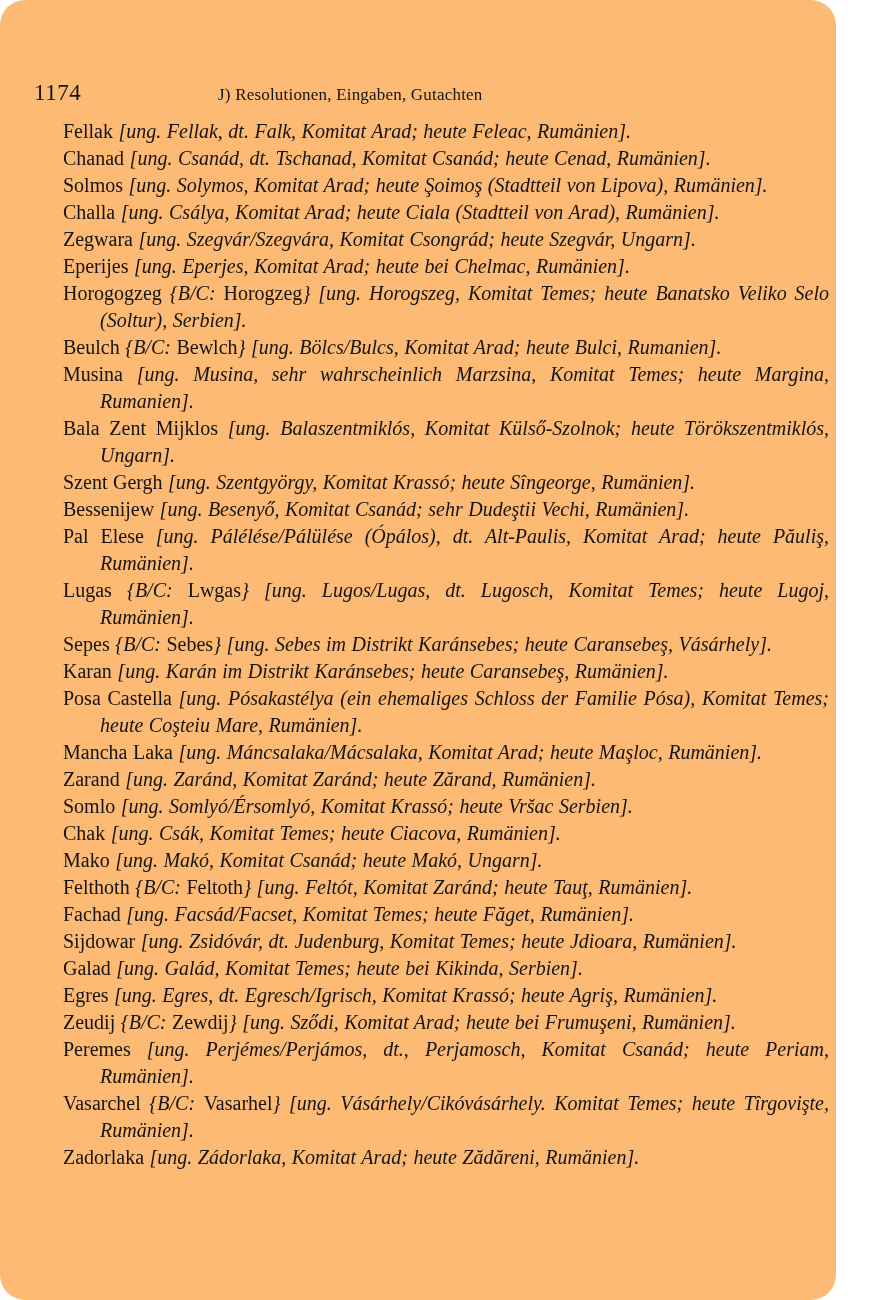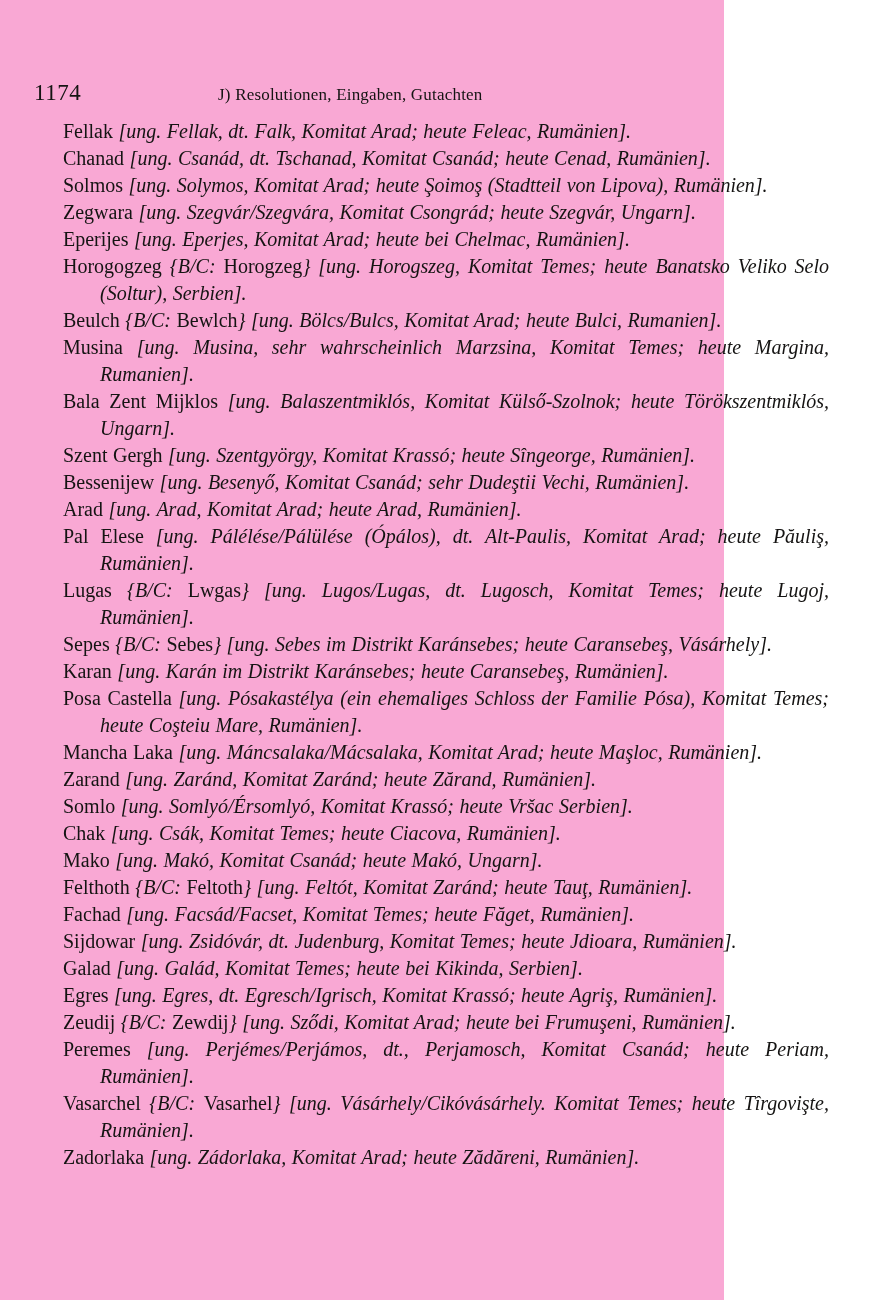--- a/index.html
+++ b/index.html
@@ -9,23 +9,24 @@
   }
   body {
     width: 891px;
     height: 1300px;
     font-family: "Liberation Serif", serif;
     color: #151413;
     overflow: hidden;
   }
   .page {
     position: relative;
-    width: 724px;
+    width: 836px;
     height: 1300px;
-    background: #f9a8d4;
+    background: #fdba74;
+    border-radius: 25px;
   }
   .page-header {
     position: absolute;
     top: 0;
     left: 0;
     width: 100%;
     height: 110px;
   }
   .page-number {
     position: absolute;
@@ -68,29 +69,29 @@
 
 <div class="page">
   <div class="page-header">
     <span class="page-number">1174</span>
     <span class="running-title">J) Resolutionen, Eingaben, Gutachten</span>
   </div>
   <div class="entry-list" id="entry-list">
       <p class="entry"><span class="rm">Fellak </span><span class="it">[ung. Fellak, dt. Falk, Komitat Arad; heute Feleac, Rumänien].</span></p>
       <p class="entry"><span class="rm">Chanad </span><span class="it">[ung. Csanád, dt. Tschanad, Komitat Csanád; heute Cenad, Rumänien].</span></p>
       <p class="entry"><span class="rm">Solmos </span><span class="it">[ung. Solymos, Komitat Arad; heute Şoimoş (Stadtteil von Lipova), Rumänien].</span></p>
+      <p class="entry"><span class="rm">Challa </span><span class="it">[ung. Csálya, Komitat Arad; heute Ciala (Stadtteil von Arad), Rumänien].</span></p>
       <p class="entry"><span class="rm">Zegwara </span><span class="it">[ung. Szegvár/Szegvára, Komitat Csongrád; heute Szegvár, Ungarn].</span></p>
       <p class="entry"><span class="rm">Eperijes </span><span class="it">[ung. Eperjes, Komitat Arad; heute bei Chelmac, Rumänien].</span></p>
       <p class="entry"><span class="rm">Horogogzeg </span><span class="it">{B/C: </span><span class="rm">Horogzeg</span><span class="it">} [ung. Horogszeg, Komitat Temes; heute Banatsko Veliko Selo (Soltur), Serbien].</span></p>
       <p class="entry"><span class="rm">Beulch </span><span class="it">{B/C: </span><span class="rm">Bewlch</span><span class="it">} [ung. Bölcs/Bulcs, Komitat Arad; heute Bulci, Rumanien].</span></p>
       <p class="entry"><span class="rm">Musina </span><span class="it">[ung. Musina, sehr wahrscheinlich Marzsina, Komitat Temes; heute Margina, Rumanien].</span></p>
       <p class="entry"><span class="rm">Bala Zent Mijklos </span><span class="it">[ung. Balaszentmiklós, Komitat Külső-Szolnok; heute Törökszentmiklós, Ungarn].</span></p>
       <p class="entry"><span class="rm">Szent Gergh </span><span class="it">[ung. Szentgyörgy, Komitat Krassó; heute Sîngeorge, Rumänien].</span></p>
       <p class="entry"><span class="rm">Bessenijew </span><span class="it">[ung. Besenyő, Komitat Csanád; sehr Dudeştii Vechi, Rumänien].</span></p>
-      <p class="entry"><span class="rm">Arad </span><span class="it">[ung. Arad, Komitat Arad; heute Arad, Rumänien].</span></p>
       <p class="entry"><span class="rm">Pal Elese </span><span class="it">[ung. Pálélése/Pálülése (Ópálos), dt. Alt-Paulis, Komitat Arad; heute Păuliş, Rumänien].</span></p>
       <p class="entry"><span class="rm">Lugas </span><span class="it">{B/C: </span><span class="rm">Lwgas</span><span class="it">} [ung. Lugos/Lugas, dt. Lugosch, Komitat Temes; heute Lugoj, Rumänien].</span></p>
       <p class="entry"><span class="rm">Sepes </span><span class="it">{B/C: </span><span class="rm">Sebes</span><span class="it">} [ung. Sebes im Distrikt Karánsebes; heute Caransebeş, Vásárhely].</span></p>
       <p class="entry"><span class="rm">Karan </span><span class="it">[ung. Karán im Distrikt Karánsebes; heute Caransebeş, Rumänien].</span></p>
       <p class="entry"><span class="rm">Posa Castella </span><span class="it">[ung. Pósakastélya (ein ehemaliges Schloss der Familie Pósa), Komitat Temes; heute Coşteiu Mare, Rumänien].</span></p>
       <p class="entry"><span class="rm">Mancha Laka </span><span class="it">[ung. Máncsalaka/Mácsalaka, Komitat Arad; heute Maşloc, Rumänien].</span></p>
       <p class="entry"><span class="rm">Zarand </span><span class="it">[ung. Zaránd, Komitat Zaránd; heute Zărand, Rumänien].</span></p>
       <p class="entry"><span class="rm">Somlo </span><span class="it">[ung. Somlyó/Érsomlyó, Komitat Krassó; heute Vršac Serbien].</span></p>
       <p class="entry"><span class="rm">Chak </span><span class="it">[ung. Csák, Komitat Temes; heute Ciacova, Rumänien].</span></p>
       <p class="entry"><span class="rm">Mako </span><span class="it">[ung. Makó, Komitat Csanád; heute Makó, Ungarn].</span></p>

